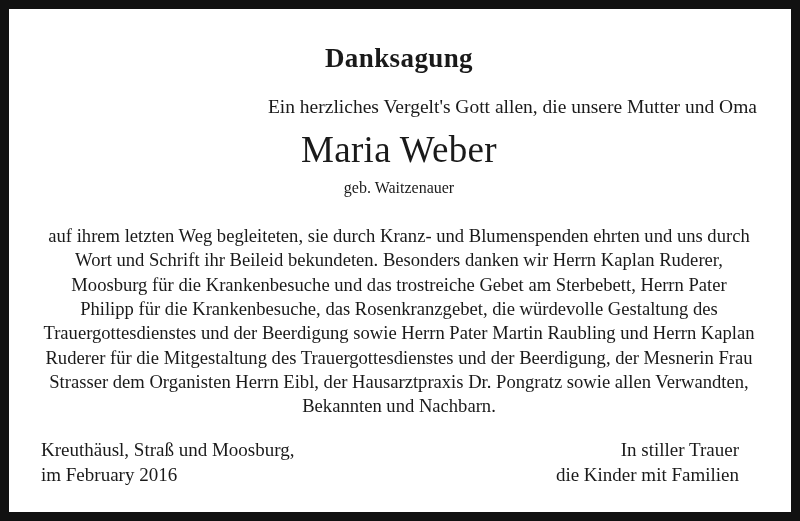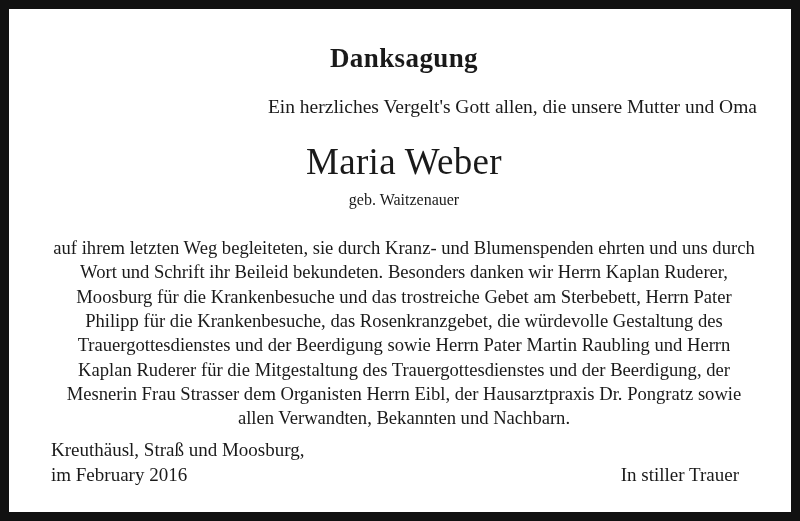--- a/index.html
+++ b/index.html
@@ -13,40 +13,40 @@
     font-family: "Liberation Serif", serif;
     color: #1a1a1a;
     overflow: hidden;
   }
   .notice {
     box-sizing: border-box;
     width: 800px;
     height: 521px;
     border: 9px solid #111111;
     background: #ffffff;
-    padding: 26px 34px 20px 42px;
+    padding: 26px 34px 20px 32px;
     display: flex;
     flex-direction: column;
   }
   .title {
     text-align: center;
     font-size: 27px;
     font-weight: bold;
     letter-spacing: 0.4px;
     margin-top: 8px;
   }
   .intro {
     text-align: right;
     font-size: 19.5px;
     margin-top: 22px;
   }
   .name {
     text-align: center;
     font-size: 37px;
-    margin-top: 22px;
+    margin-top: 10px;
     letter-spacing: 0.3px;
   }
   .maiden {
     text-align: center;
     font-size: 16px;
     margin-top: 8px;
   }
   .body-text {
     margin-top: 27px;
     text-align: center;
@@ -89,16 +89,17 @@
 
   <div class="body-text">auf ihrem letzten Weg begleiteten, sie durch Kranz- und Blumenspenden ehrten und uns durch Wort und Schrift ihr Beileid bekundeten. Besonders danken wir Herrn Kaplan Ruderer, Moosburg für die Krankenbesuche und das trostreiche Gebet am Sterbebett, Herrn Pater Philipp für die Krankenbesuche, das Rosenkranzgebet, die würdevolle Gestaltung des Trauergottesdienstes und der Beerdigung sowie Herrn Pater Martin Raubling und Herrn Kaplan Ruderer für die Mitgestaltung des Trauergottesdienstes und der Beerdigung, der Mesnerin Frau Strasser dem Organisten Herrn Eibl, der Hausarztpraxis Dr. Pongratz sowie allen Verwandten, Bekannten und Nachbarn.</div>
 
   <div class="footer">
     <div class="footer-left">
       <div class="footer-line">Kreuthäusl, Straß und Moosburg,</div>
       <div class="footer-line">im February 2016</div>
     </div>
     <div class="footer-right">
       <div class="footer-line">In stiller Trauer</div>
+      <div class="footer-line">die Kinder mit Familien</div>
     </div>
   </div>
 
 </div>
 
 </body></html>

